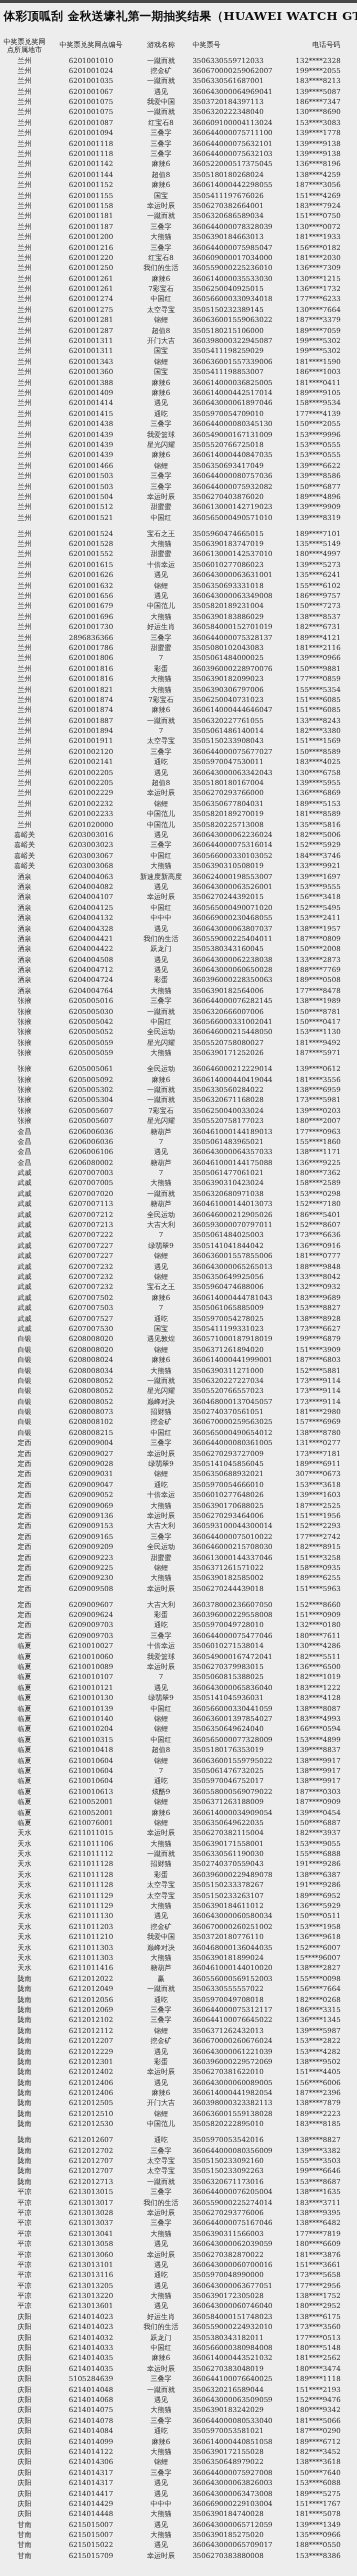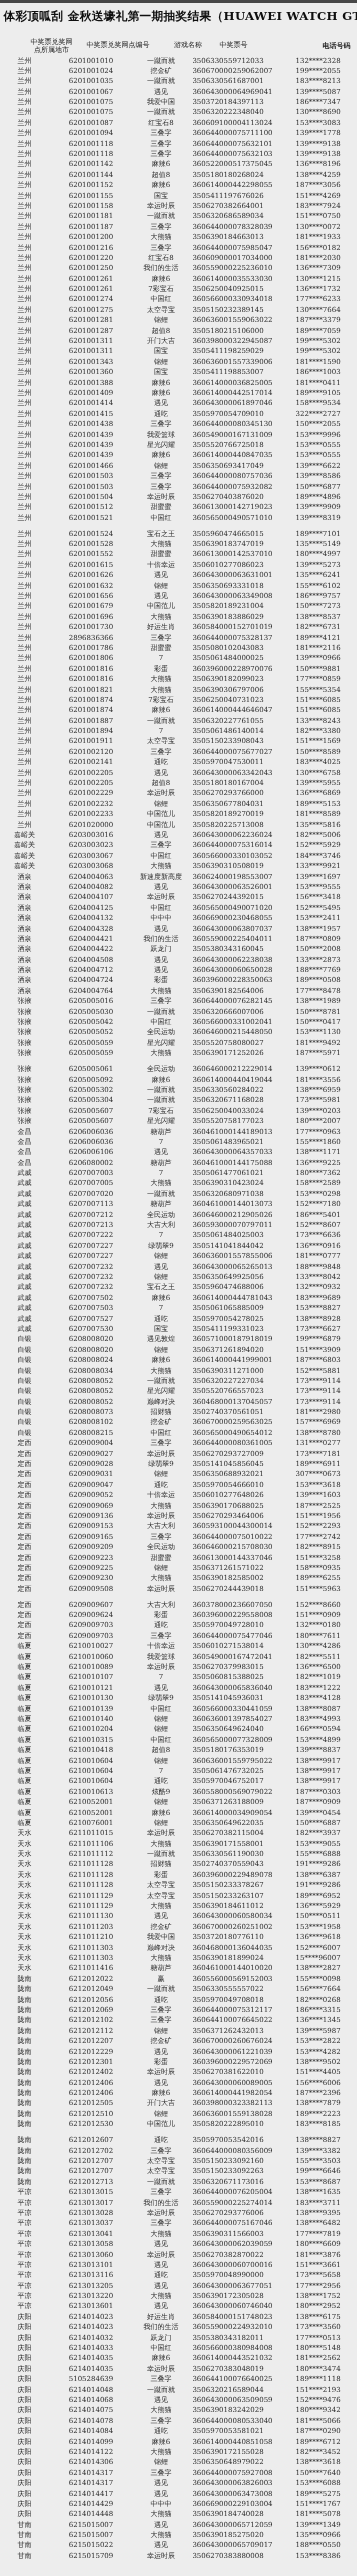--- a/index.html
+++ b/index.html
@@ -14,21 +14,21 @@
   .scan-edge{height:2.8px;background:#474747;width:100%;}
   .title{
     font-size:11.7px;
     font-weight:bold;
     color:#0f0f0f;
     padding:6.7px 2.2px 0 3.4px;
     letter-spacing:0.3px;
     white-space:nowrap;
   }
   .table{margin-top:13.4px;}
-  .hrow{display:flex;align-items:center;margin-bottom:2.2px;margin-left:27px;}
+  .hrow{display:flex;align-items:center;margin-bottom:2.2px;}
   .hrow .cell{font-size:7px;color:#1d1d1d;}
   .row{display:flex;align-items:center;height:10.4px;}
   .cell{font-size:7px;white-space:nowrap;line-height:1.1;}
   .c0{width:49px;text-align:center;}
   .c1{width:84px;text-align:center;}
   .c2{width:56px;text-align:center;}
   .c3{width:102px;text-align:left;padding-left:3.4px;box-sizing:border-box;}
   .c4{flex:1;text-align:left;padding-left:4.5px;box-sizing:border-box;}
   .h0{width:49px;text-align:center;line-height:1.15;white-space:normal;padding:0 2.8px;box-sizing:border-box;}
   .page-break{margin-top:5.6px;}
@@ -39,21 +39,21 @@
 <div class="scan-edge"></div>
 
 <div class="title">体彩顶呱刮 金秋送壕礼第一期抽奖结果（HUAWEI WATCH GT2 手表）</div>
 
 <div class="table">
   <div class="hrow">
     <div class="cell h0">中奖票兑奖网点所属地市</div>
     <div class="cell c1">中奖票兑奖网点编号</div>
     <div class="cell c2">游戏名称</div>
     <div class="cell c3" style="">中奖票号</div>
-    <div class="cell c4" style="font-weight:bold;">电话号码</div>
+    <div class="cell c4" style="text-align:center;">电话号码</div>
   </div>
   <div>
       <div class="row">
         <div class="cell c0">兰州</div>
         <div class="cell c1">6201001010</div>
         <div class="cell c2">一蹴而就</div>
         <div class="cell c3">3506330559712033</div>
         <div class="cell c4">132****2328</div>
       </div>
       <div class="row">
@@ -285,21 +285,21 @@
         <div class="cell c1">6201001414</div>
         <div class="cell c2">遇见</div>
         <div class="cell c3">360643000061897046</div>
         <div class="cell c4">158****9534</div>
       </div>
       <div class="row">
         <div class="cell c0">兰州</div>
         <div class="cell c1">6201001415</div>
         <div class="cell c2">通吃</div>
         <div class="cell c3">3505970054709010</div>
-        <div class="cell c4">322****2727</div>
+        <div class="cell c4">177****4139</div>
       </div>
       <div class="row">
         <div class="cell c0">兰州</div>
         <div class="cell c1">6201001438</div>
         <div class="cell c2">三叠字</div>
         <div class="cell c3">360644000080345130</div>
         <div class="cell c4">150****2055</div>
       </div>
       <div class="row">
         <div class="cell c0">兰州</div>

